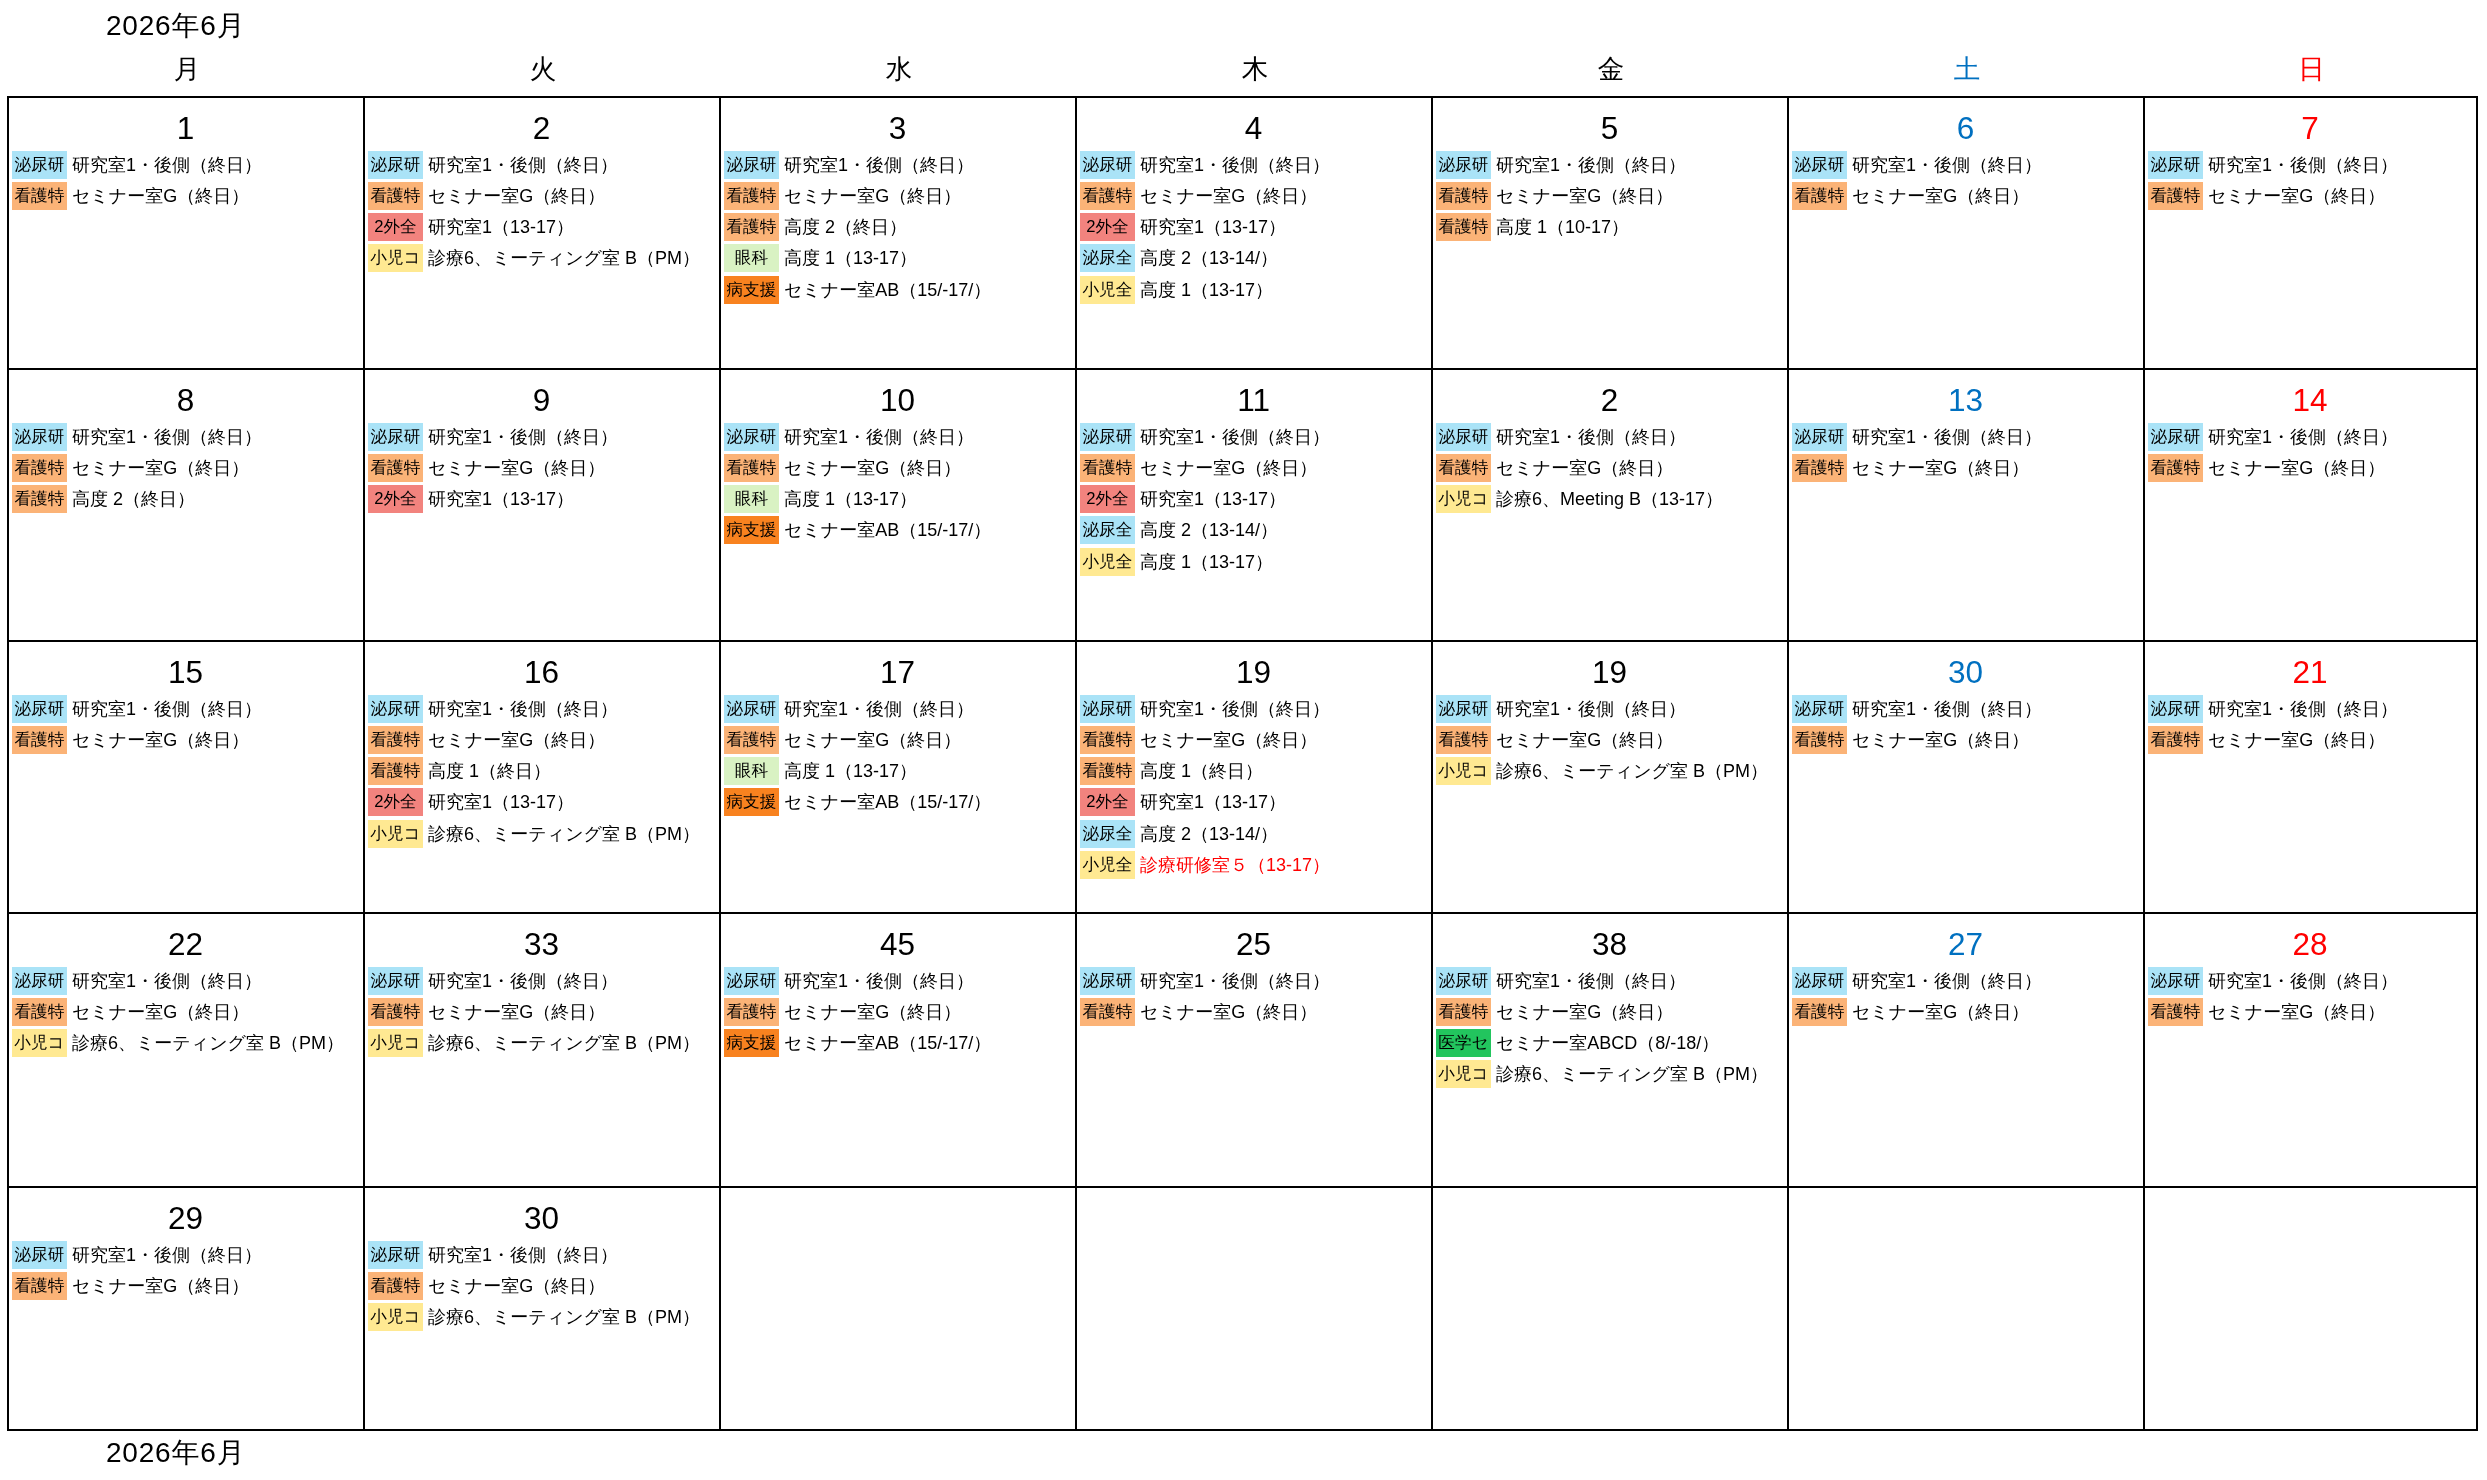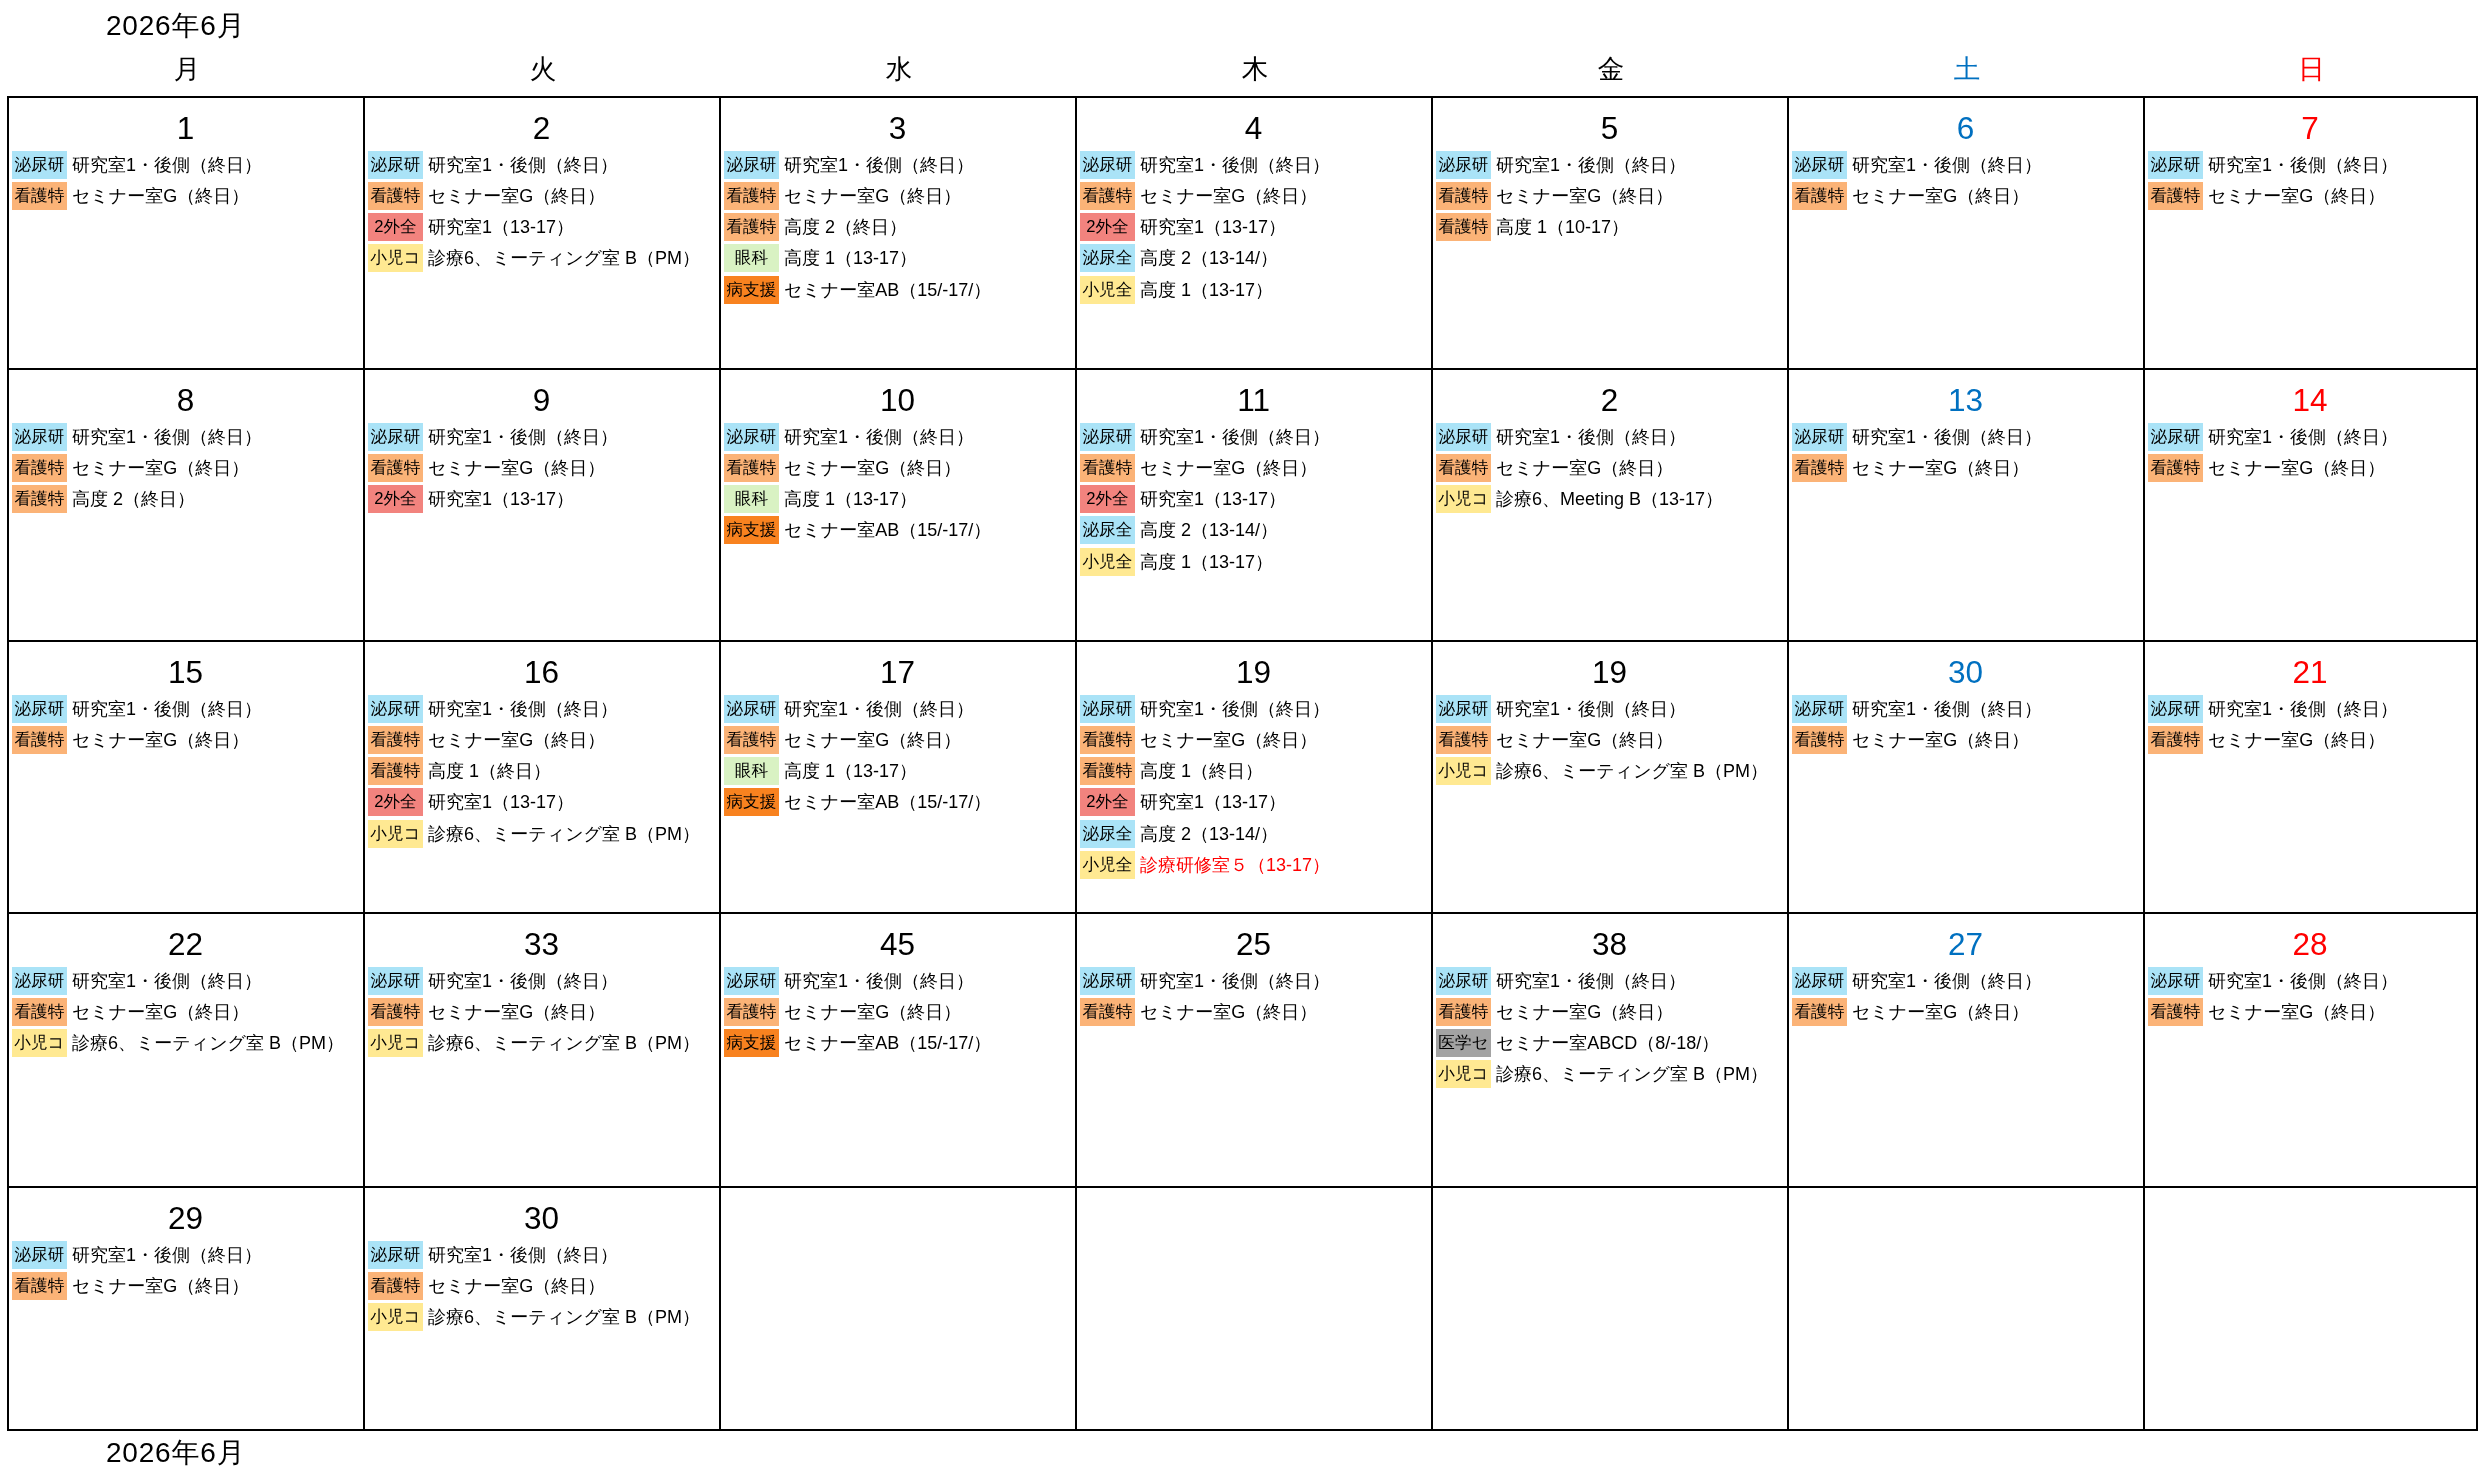--- a/index.html
+++ b/index.html
@@ -522,21 +522,21 @@
         <div class="events">
           <div class="event">
             <div class="tag" style="background: rgb(170, 227, 247);">泌尿研</div>
             <div class="etext">研究室1・後側（終日）</div>
           </div>
           <div class="event">
             <div class="tag" style="background: rgb(251, 179, 119);">看護特</div>
             <div class="etext">セミナー室G（終日）</div>
           </div>
           <div class="event">
-            <div class="tag" style="background: #a3a3a3;">医学セ</div>
+            <div class="tag" style="background: #22c55e;">医学セ</div>
             <div class="etext">セミナー室ABCD（8/-18/）</div>
           </div>
           <div class="event">
             <div class="tag" style="background: rgb(255, 233, 146);">小児コ</div>
             <div class="etext">診療6、ミーティング室 B（PM）</div>
           </div>
         </div>
       </div>
       <div class="cell">
         <div class="num saturday">27</div>

